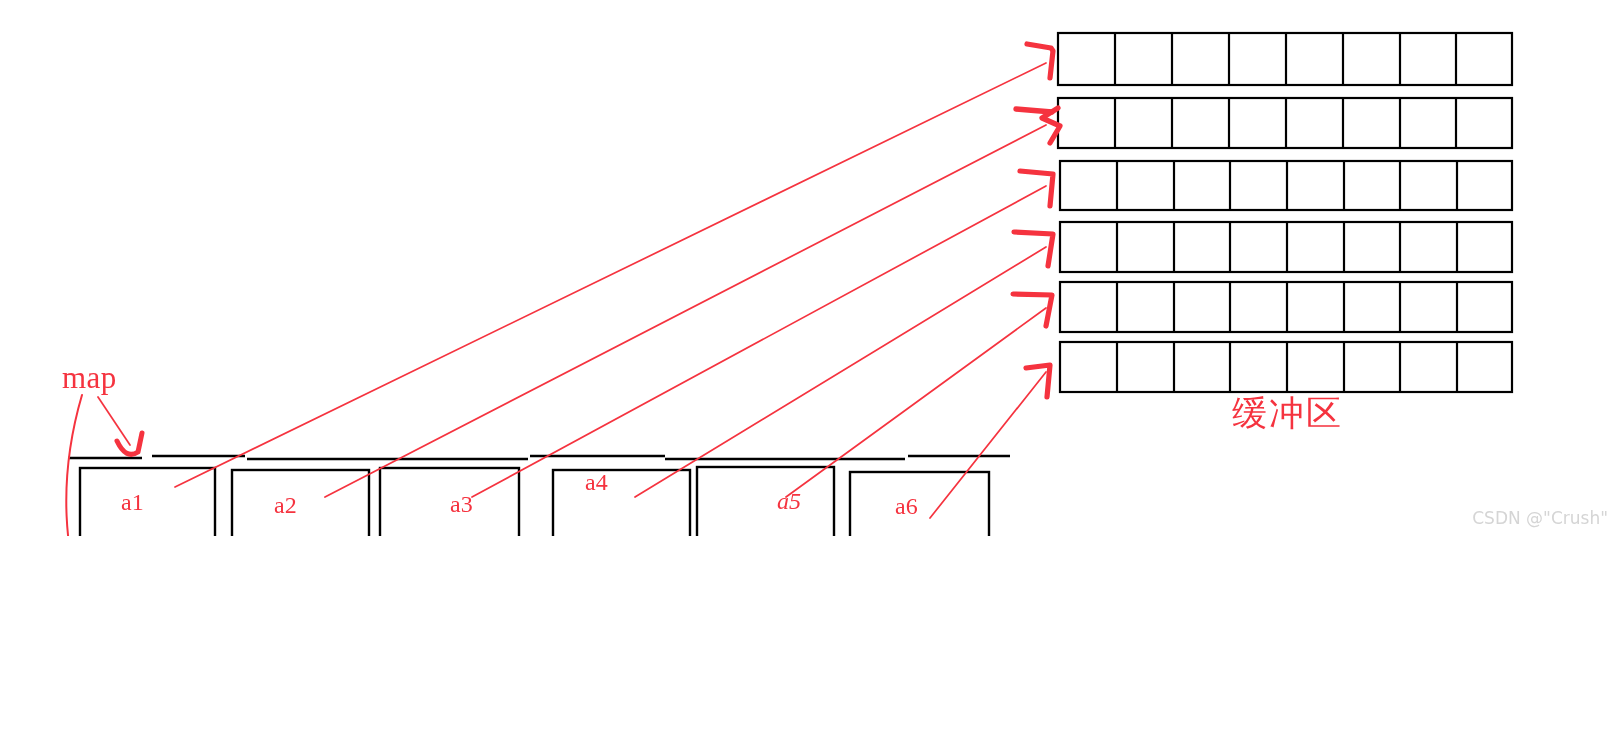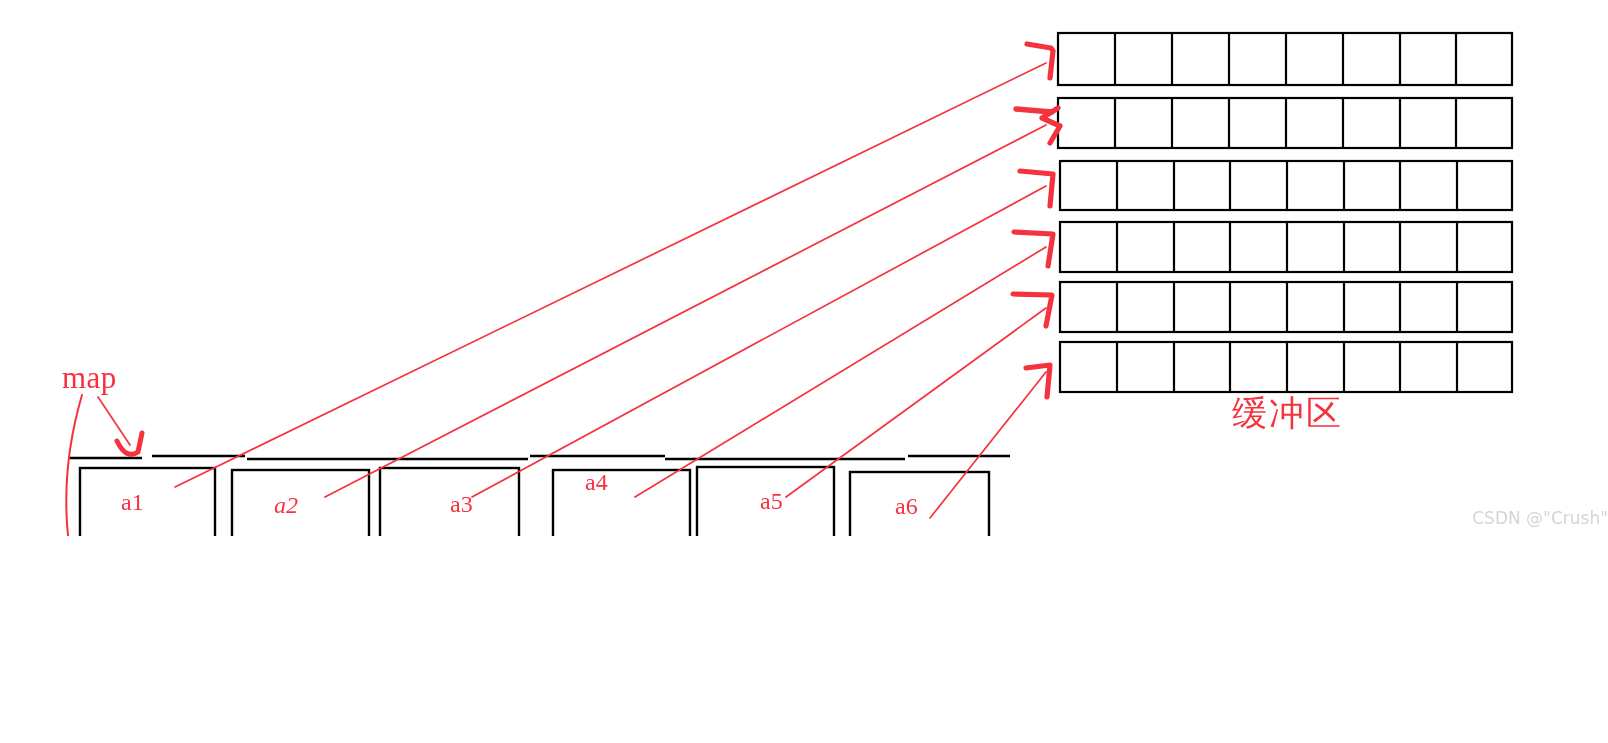--- a/index.html
+++ b/index.html
@@ -225,24 +225,24 @@
     <g stroke="#f5333f" fill="none" stroke-linecap="round">
       <path d="M 82 395 C 60 470, 57 560, 100 645" stroke-width="2.0"></path>
       <path d="M 78 621 L 98 648 L 99 650" stroke-width="2.0"></path>
       <path d="M 98 638 L 98 653" stroke-width="5.2"></path>
     </g>
   </svg>
 
   <div class="lbl lbl-map">map</div>
 
   <div class="lbl lbl-cell" style="left:121px; top:490px;">a1</div>
-  <div class="lbl lbl-cell" style="left:274px; top:493px;font-style:italic;">a2</div>
+  <div class="lbl lbl-cell" style="left:274px; top:493px;">a2</div>
   <div class="lbl lbl-cell" style="left:450px; top:492px;">a3</div>
   <div class="lbl lbl-cell" style="left:585px; top:470px;">a4</div>
-  <div class="lbl lbl-cell" style="left:760px; top:489px;">a5</div>
+  <div class="lbl lbl-cell" style="left:777px; top:489px;font-style:italic;">a5</div>
   <div class="lbl lbl-cell" style="left:895px; top:494px;">a6</div>
 
   <div class="lbl lbl-buffer">缓冲区</div>
 
 
   <div class="watermark">CSDN @"Crush"</div>
 
 </div>
 
 </body></html>

